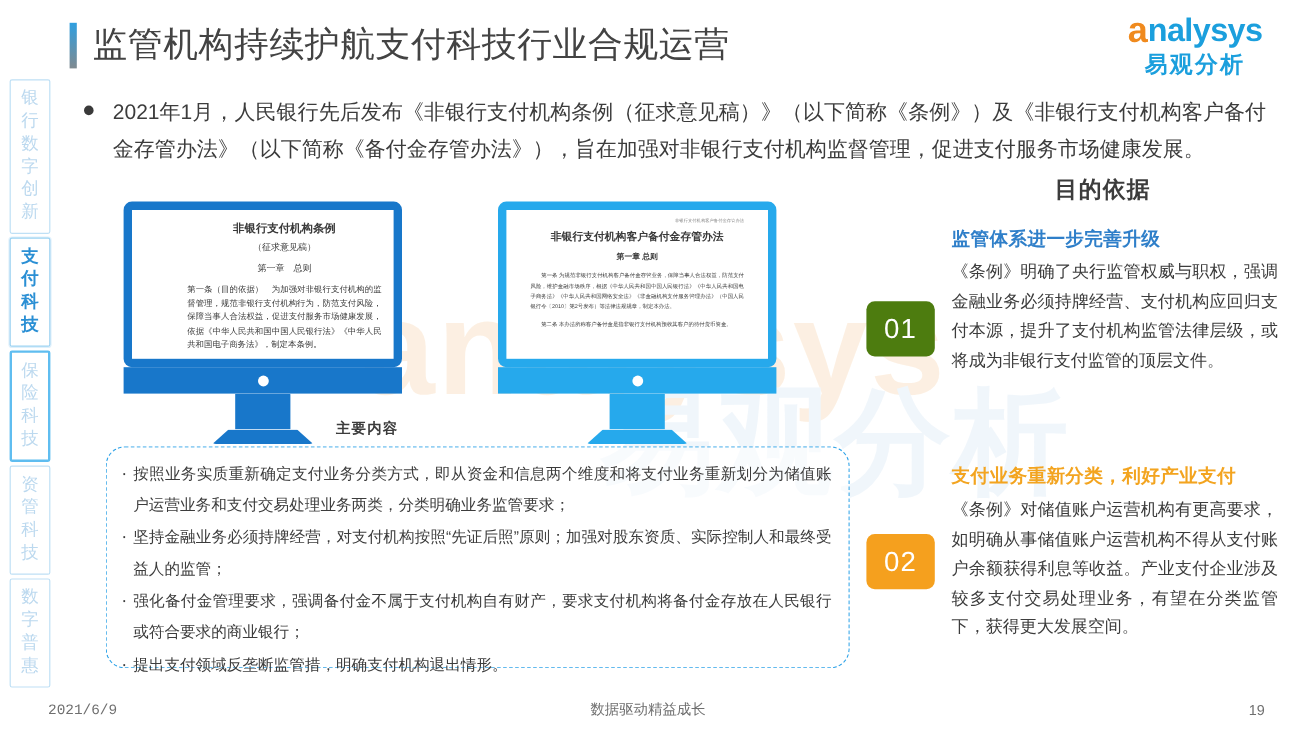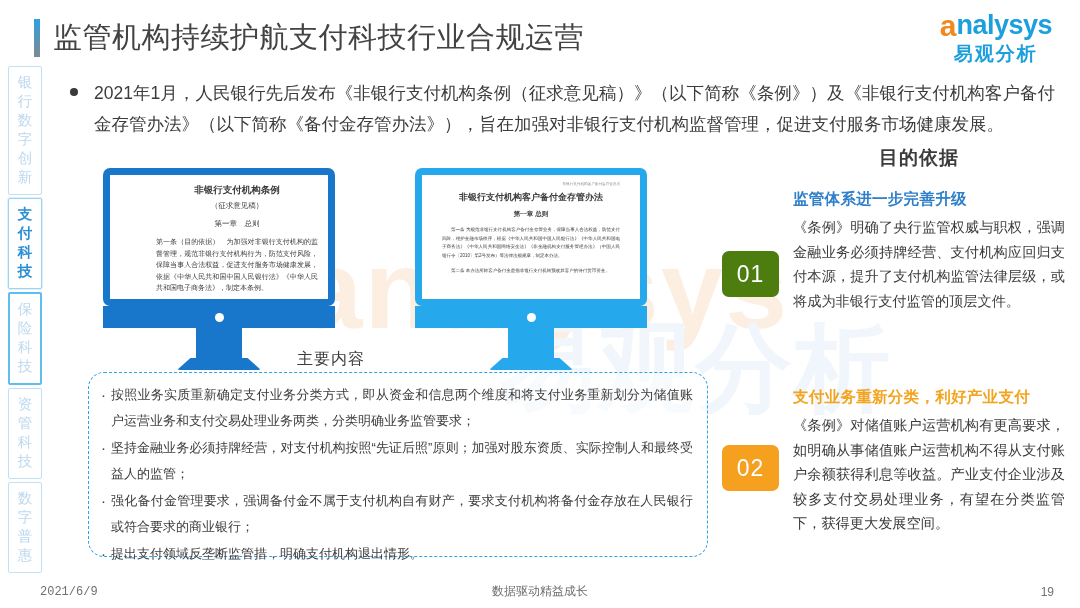--- a/index.html
+++ b/index.html
@@ -30,21 +30,21 @@
     font-weight: bold;
     letter-spacing: 2px;
     color: #f7cda0;
     white-space: nowrap;
   }
   .wm-word.cn { color: #cfe2f2; font-size: 96px; }
 
   
   .title-wrap {
     position: absolute;
-    left: 34px; top: 18px;
+    left: 58px; top: 18px;
     display: flex; align-items: center;
     z-index: 5;
     text-align: right;
   }
   .title-bar {
     width: 6px; height: 38px;
     background: linear-gradient(180deg, #2f9fe0 0%, #7f8a90 100%);
     margin-right: 13px;
   }
   .title-text {
@@ -208,23 +208,23 @@
   .doc2 { padding: 7px 20px; color: #3a3a3a; }
   .doc2-hdr { text-align: right; font-size: 3.6px; color: #888; margin-bottom: 5px; }
   .doc2-title { text-align: center; font-weight: bold; font-size: 9px; margin-bottom: 6px; }
   .doc2-chapter { text-align: center; font-weight: bold; font-size: 6.5px; margin-bottom: 7px; }
   .doc2-body { font-size: 4.5px; line-height: 8.5px; text-align: justify; }
   .doc2-body p { margin-bottom: 7px; text-indent: 9px; }
 
   
   .main-label {
     position: absolute;
-    left: 297px; top: 349px;
-    font-size: 16px;
-    font-weight: normal;
+    left: 280px; top: 349px;
+    font-size: 12px;
+    font-weight: bold;
     color: #3c3c3c;
     z-index: 6;
     letter-spacing: 1px;
   }
   .dashed-box {
     position: absolute;
     left: 88px; top: 372px;
     width: 620px; height: 185px;
     border: 1.6px dashed #2fa3e8;
     border-radius: 16px;

